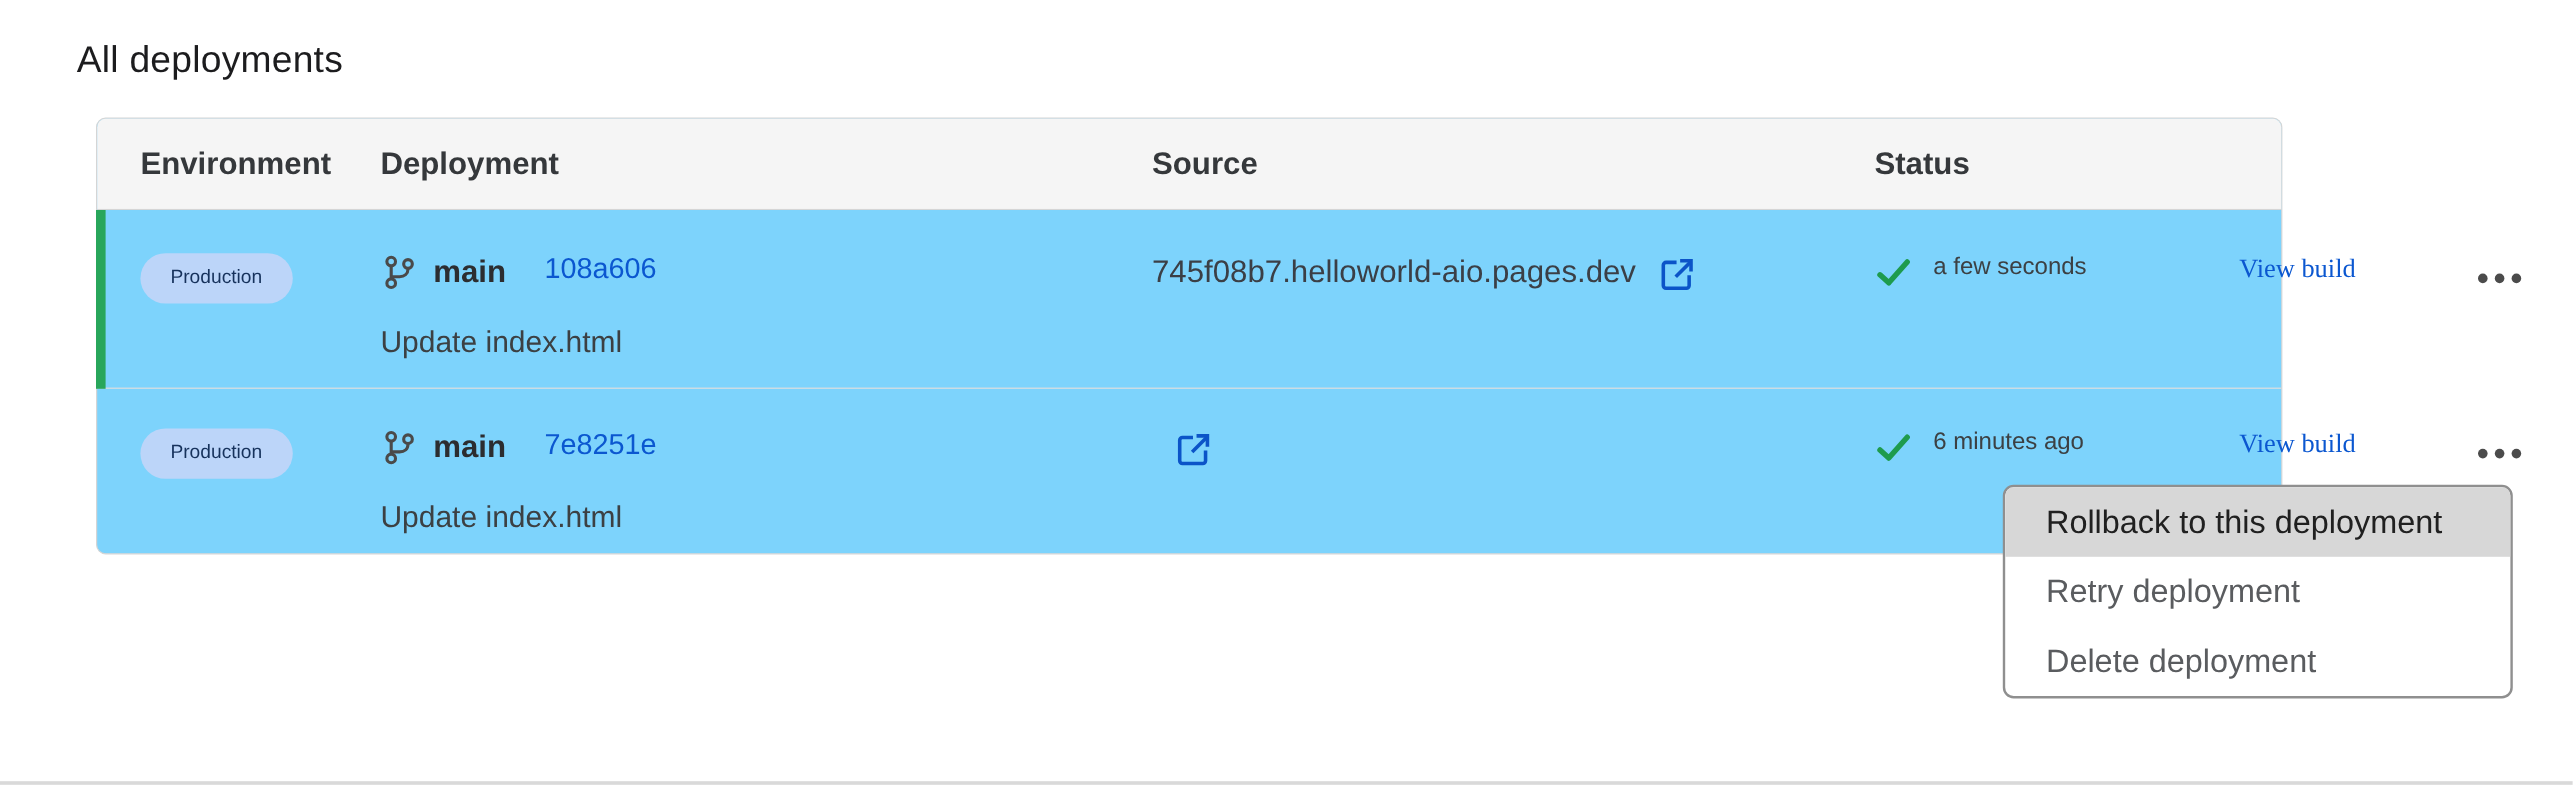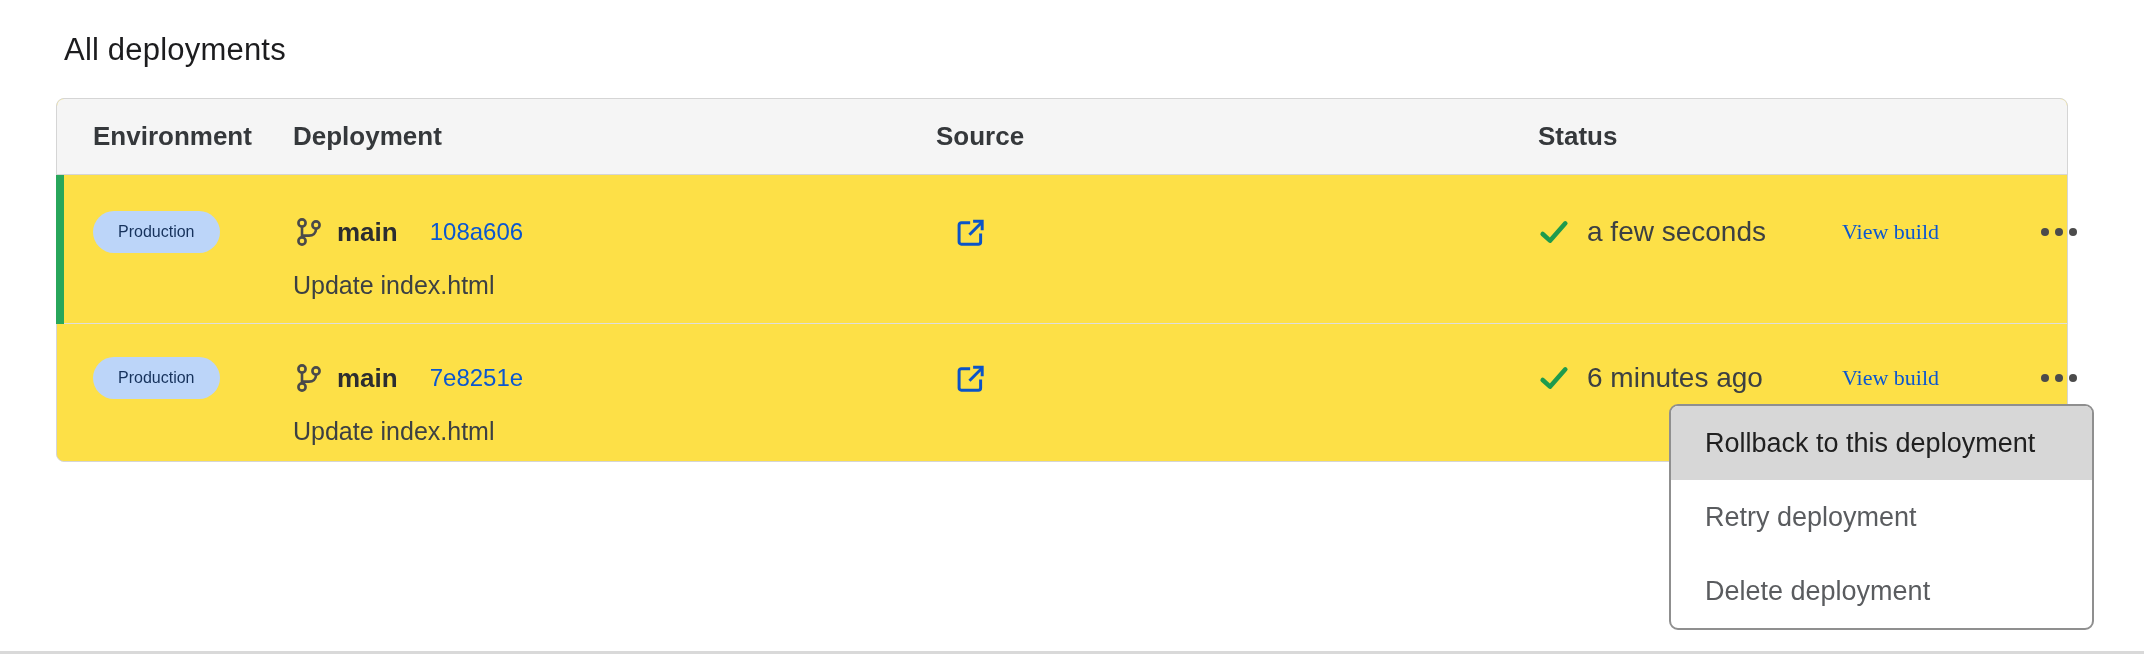--- a/index.html
+++ b/index.html
@@ -30,23 +30,23 @@
     position:absolute;
     left:64px; top:32px;
     font-size:31px;
     font-weight:400;
     color:#1c1c1e;
     letter-spacing:.2px;
   }
   
   .deploy-table{
     position:absolute;
-    left:56px; top:98px;
-    width:2012px;
-    background:#fde047;
+    left:80px; top:98px;
+    width:1822px;
+    background:#7dd3fc;
     border:1px solid var(--table-border);
     border-radius:8px;
   }
   .thead, .trow{
     display:grid;
     grid-template-columns:200px 643px 602px 304px 198px auto;
     padding-left:36px;
   }
   .thead{
     height:76px;
@@ -61,21 +61,21 @@
   .trow{position:relative;}
   .trow.row-0{height:149px;border-bottom:1px solid var(--row-border);padding-top:36px;}
   .trow.row-1{height:137px;padding-top:33px;}
   .current-indicator{
     position:absolute;
     left:-1px; top:0;
     width:8px; height:149px;
     background:var(--current-indicator-green);
   }
   .cell{display:flex;align-items:flex-start;}
-  .line1{display:flex;align-items:center;height:42px;}
+  .line1{display:flex;height:42px;}
   
   .badge{
     display:inline-flex;align-items:center;
     height:42px;
     padding:0 25px;
     background:var(--badge-bg);
     color:var(--badge-text);
     font-size:16px;
     border-radius:21px;
     white-space:nowrap;
@@ -84,42 +84,42 @@
   .source-cell{flex-direction:column;}
   .branch-icon{width:32px;height:32px;margin-right:12px;flex:0 0 auto;}
   .branch-name{font-size:26px;font-weight:700;color:#2c2d30;margin-right:32px;}
   .commit-link{font-size:24px;color:var(--link-blue);text-decoration:none;cursor:pointer;}
   .commit-msg{font-size:25px;color:var(--text-secondary);margin-top:17px;line-height:30px;}
   
   .deploy-url{font-size:26px;color:#3b3f46;white-space:nowrap;}
   .external-link{margin-left:17px;width:34px;height:34px;display:inline-flex;cursor:pointer;}
   
   .check-icon{width:32px;height:32px;margin-right:17px;flex:0 0 auto;}
-  .status-time{font-size:28px;color:var(--text-secondary);white-space:nowrap;}
+  .status-time{font-size:20px;color:var(--text-secondary);white-space:nowrap;}
   .view-build{font-size:22px;color:var(--link-blue);text-decoration:none;cursor:pointer;font-family:Liberation Serif, serif;}
   
   .more-btn{
     display:flex;align-items:center;justify-content:center;
     gap:6px;height:42px;width:38px;
     background:none;border:none;cursor:pointer;padding:0;
   }
   .dot{width:8px;height:8px;border-radius:50%;background:#4b4b4b;}
   
   .context-menu{
     position:absolute;
     left:1669px; top:404px;
     width:425px;
     background:#fff;
     border:2px solid var(--menu-border);
     border-radius:9px;
     overflow:hidden;
     z-index:10;
   }
   .menu-item{
-    height:74px;
+    height:58px;
     display:flex;align-items:center;
     padding-left:34px;
     font-size:27px;
     color:var(--menu-muted-text);
     cursor:pointer;
     white-space:nowrap;
   }
   .menu-item.highlighted{
     background:var(--menu-highlight);
     color:#202020;
@@ -164,20 +164,21 @@
             <path d="M23 12.6 V13.2 C23 17.2 20 19.6 16 19.6 L9.5 19.6"></path>
           </svg>
         </span>
         <span class="branch-name">main</span>
         <a class="commit-link">108a606</a>
       </div>
       <div class="commit-msg">Update index.html</div>
     </div>
     <div class="cell">
       <div class="line1">
+        <span class="deploy-url">745f08b7.helloworld-aio.pages.dev</span>
         <span class="external-link">
           <svg viewBox="0 0 24 24" width="34" height="34" fill="none" stroke="#0b54c8" stroke-width="2.1">
             <path d="M19.5 13 v6 a1.6 1.6 0 0 1 -1.6 1.6 h-12 a1.6 1.6 0 0 1 -1.6 -1.6 v-12 a1.6 1.6 0 0 1 1.6 -1.6 h6.2"></path>
             <path d="M11.6 13.9 L20.4 5.1"></path>
             <polyline points="14.2,4.4 20.6,4.4 20.6,10.8"></polyline>
           </svg>
         </span>
       </div>
     </div>
     <div class="cell">

